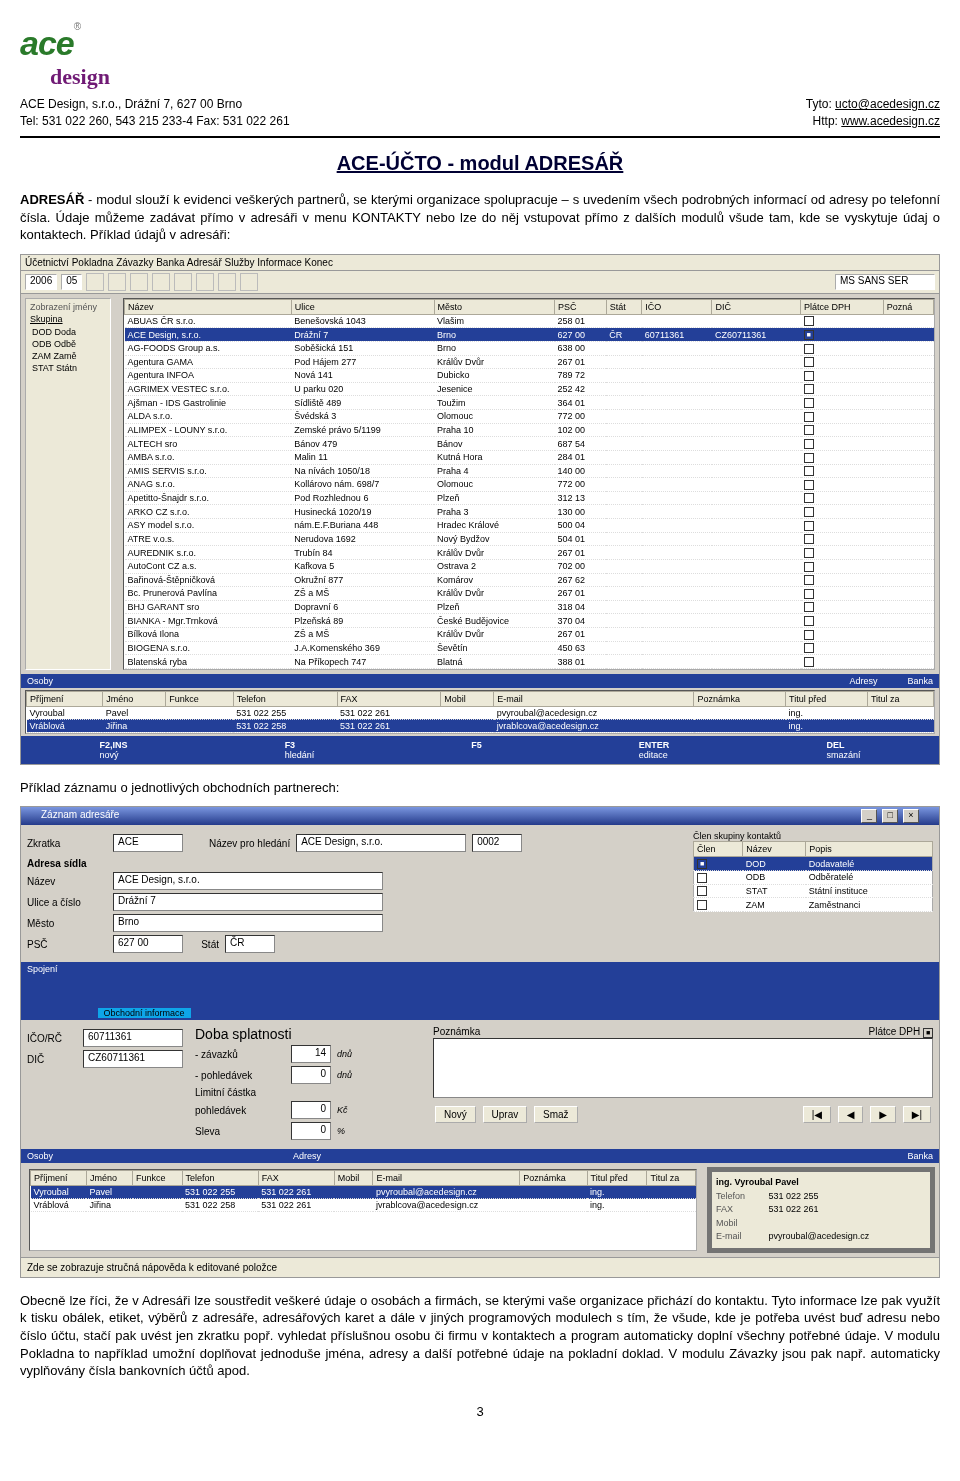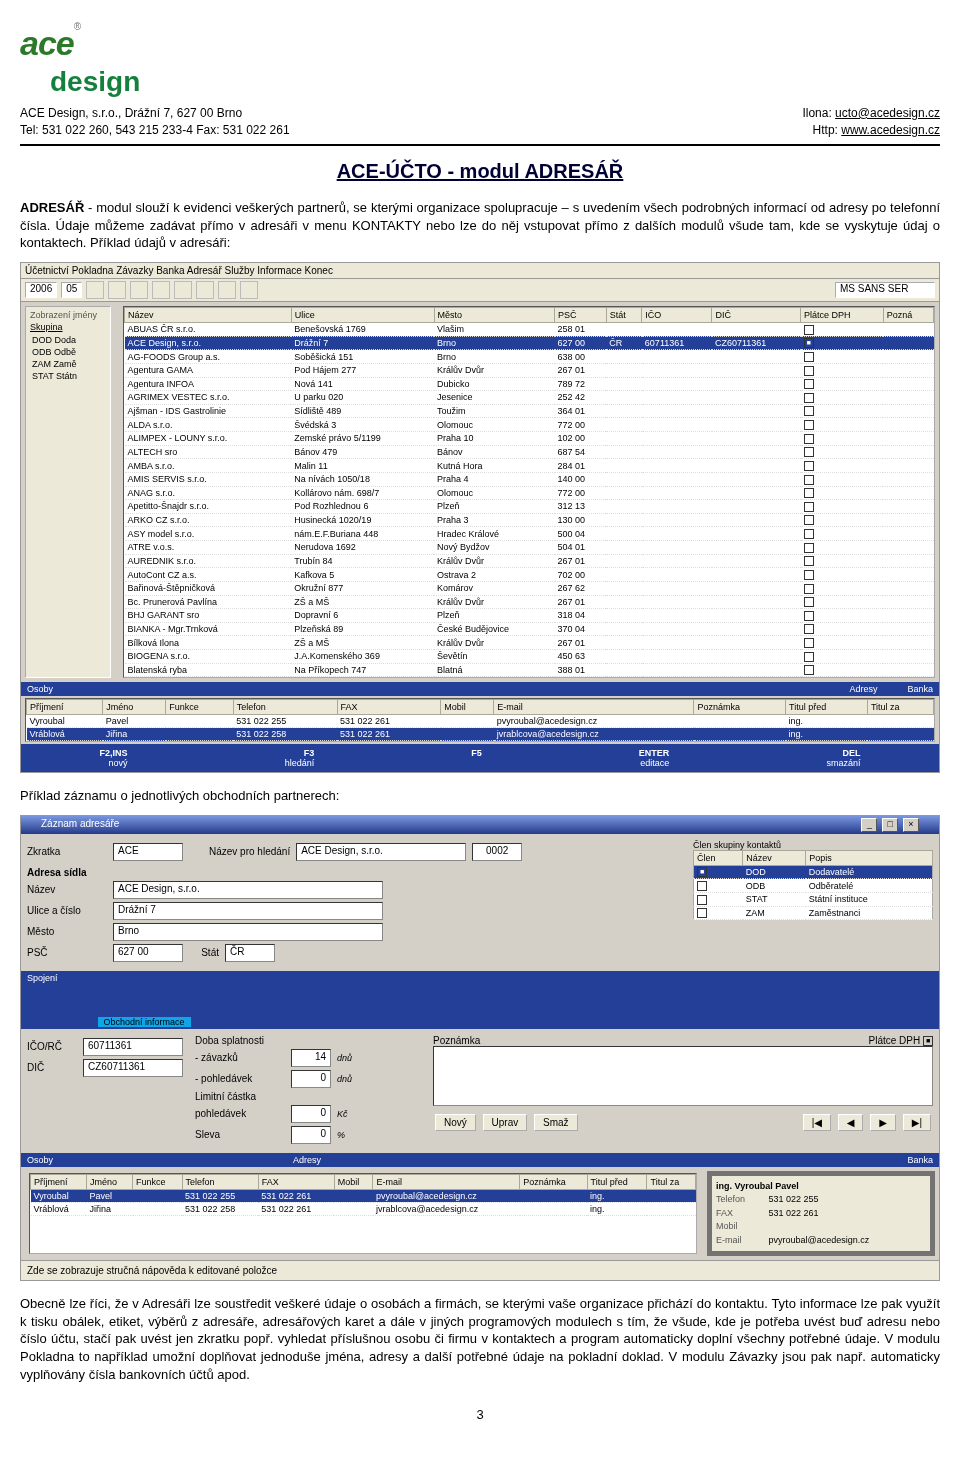--- a/index.html
+++ b/index.html
@@ -43,23 +43,23 @@
     color: #2a7a2a;
     letter-spacing: -1px;
     text-shadow: 1px 1px 0 #fff;
   }
   .logo-reg {
     font-size: 10px;
     vertical-align: top;
     color: #777;
   }
   .logo-design {
-    font-family: Liberation Sans, sans-serif;
-    font-size: 28px;
-    color: #15803d;
+    font-family: Liberation Serif, serif;
+    font-size: 22px;
+    color: #701a75;
     font-weight: bold;
     margin-left: 30px;
     margin-top: -6px;
   }
   .link { text-decoration: underline; color: #000; }
   h1.title {
     text-align: center;
     font-size: 20px;
     text-decoration: underline;
     margin: 10px 0 16px 0;
@@ -165,21 +165,21 @@
     display:flex;
     gap:30px;
   }
   .osoby-grid {
     background:#fff; border:1px inset #aaa; margin:2px 4px;
   }
   .fkeys {
     background:#233f98; color:#fff; display:flex; justify-content:space-around;
     padding:4px 0; font-size:9px;
   }
-  .fkeys div { text-align:right; }
+  .fkeys div { text-align:left; }
   .fkeys .k { font-weight:bold; }
   
   .form-row { display:flex; align-items:center; gap:6px; margin:3px 0; }
   .form-label { width:80px; font-size:10px; }
   .form-input {
     background:#fff; border:1px inset #888; padding:1px 4px; font-size:10px; height:14px;
   }
   .navy-strip {
     background:#233f98; color:#fff; padding:2px 6px; font-size:9px;
     display:flex; gap:40px;
@@ -207,21 +207,21 @@
   <div class="header">
     <div class="header-left">
       <div class="logo">
         <span class="logo-ace">ace</span><span class="logo-reg">®</span>
         <div class="logo-design">design</div>
       </div>
       <div>ACE Design, s.r.o., Drážní 7, 627 00 Brno</div>
       <div>Tel: 531 022 260, 543 215 233-4   Fax: 531 022 261</div>
     </div>
     <div class="header-right">
-      <div><span>Ilona: </span><span class="link">ucto@acedesign.cz</span></div>
+      <div><span>Tyto: </span><span class="link">ucto@acedesign.cz</span></div>
       <div><span>Http: </span><span class="link">www.acedesign.cz</span></div>
     </div>
   </div>
 
   <h1 class="title">ACE-ÚČTO - modul ADRESÁŘ</h1>
 
   <p>
     <span class="bold">ADRESÁŘ</span><span> - modul slouží k evidenci veškerých partnerů, se kterými organizace spolupracuje – s uvedením všech podrobných informací od adresy po telefonní čísla. Údaje můžeme zadávat přímo v adresáři v menu KONTAKTY nebo lze do něj vstupovat přímo z dalších modulů všude tam, kde se vyskytuje údaj o kontaktech. Příklad údajů v adresáři:</span>
   </p>
 
@@ -265,21 +265,21 @@
                 <th>Stát</th>
                 <th>IČO</th>
                 <th>DIČ</th>
                 <th>Plátce DPH</th>
                 <th>Pozná</th>
               </tr>
             </thead>
           <tbody id="w1-body">
               <tr>
                 <td>ABUAS ČR s.r.o.</td>
-                <td>Benešovská 1769</td>
+                <td>Benešovská 1043</td>
                 <td>Vlašim</td>
                 <td>258 01</td>
                 <td></td>
                 <td></td>
                 <td></td>
                 <td><span class="box-sq"></span></td>
                 <td></td>
               </tr>
               <tr class="sel">
                 <td>ACE Design, s.r.o.</td>
@@ -644,21 +644,21 @@
         <span>×</span>
       </span>
     </div>
     <div style="display:flex; gap:8px; padding:6px;">
       <div style="flex:1">
         <div class="form-row">
           <div class="form-label">Zkratka</div>
           <div class="form-input" style="width:60px">ACE</div>
           <div class="form-label" style="width:auto;margin-left:20px">Název pro hledání</div>
           <div class="form-input" style="width:160px">ACE Design, s.r.o.</div>
-          <div class="form-input" style="width:40px;text-align:center">0002</div>
+          <div class="form-input" style="width:40px;text-align:left">0002</div>
         </div>
         <div style="font-size:10px;font-weight:bold;margin-top:6px">Adresa sídla</div>
         <div class="form-row">
             <div class="form-label">Název</div>
             <div class="form-input" style="width:260px">ACE Design, s.r.o.</div>
           </div>
         <div class="form-row">
             <div class="form-label">Ulice a číslo</div>
             <div class="form-input" style="width:260px">Drážní 7</div>
           </div>
@@ -718,21 +718,21 @@
         <div class="form-row">
             <div class="form-label" style="width:50px">IČO/RČ</div>
             <div class="form-input" style="width:90px">60711361</div>
           </div>
         <div class="form-row">
             <div class="form-label" style="width:50px">DIČ</div>
             <div class="form-input" style="width:90px">CZ60711361</div>
           </div>
       </div>
       <div style="width:230px">
-        <div style="font-size:10px">Doba splatnosti</div>
+        <div style="font-size:14px">Doba splatnosti</div>
         <div class="form-row">
             <div class="form-label" style="width:90px">- závazků</div>
             <div class="form-input" style="width:30px;text-align:right">14</div>
             <span style="font-size:9px;font-style:italic">dnů</span>
           </div>
         <div class="form-row">
             <div class="form-label" style="width:90px">- pohledávek</div>
             <div class="form-input" style="width:30px;text-align:right">0</div>
             <span style="font-size:9px;font-style:italic">dnů</span>
           </div>

